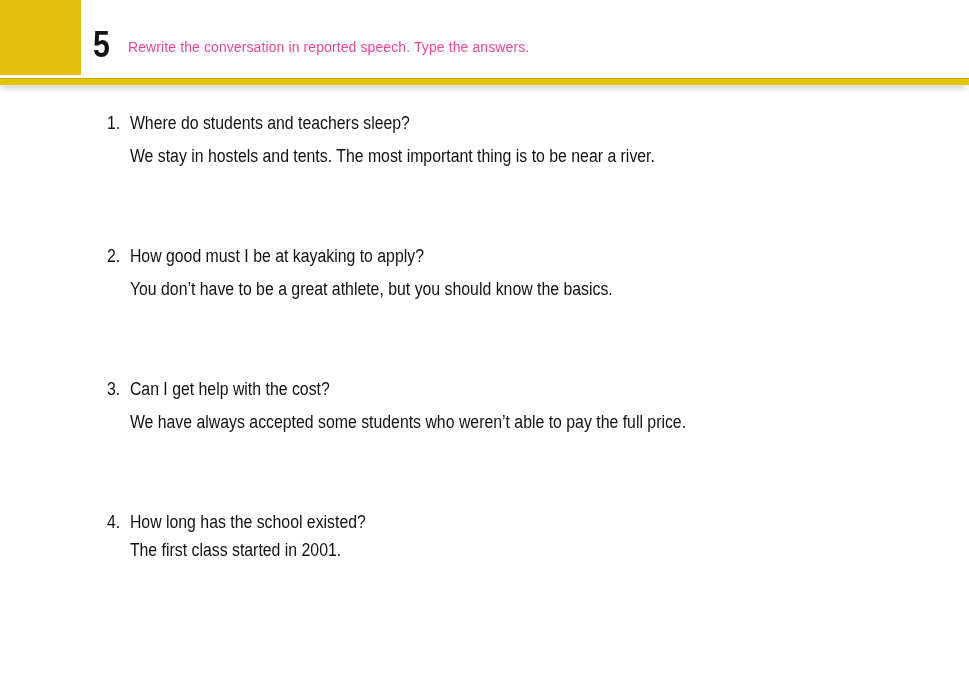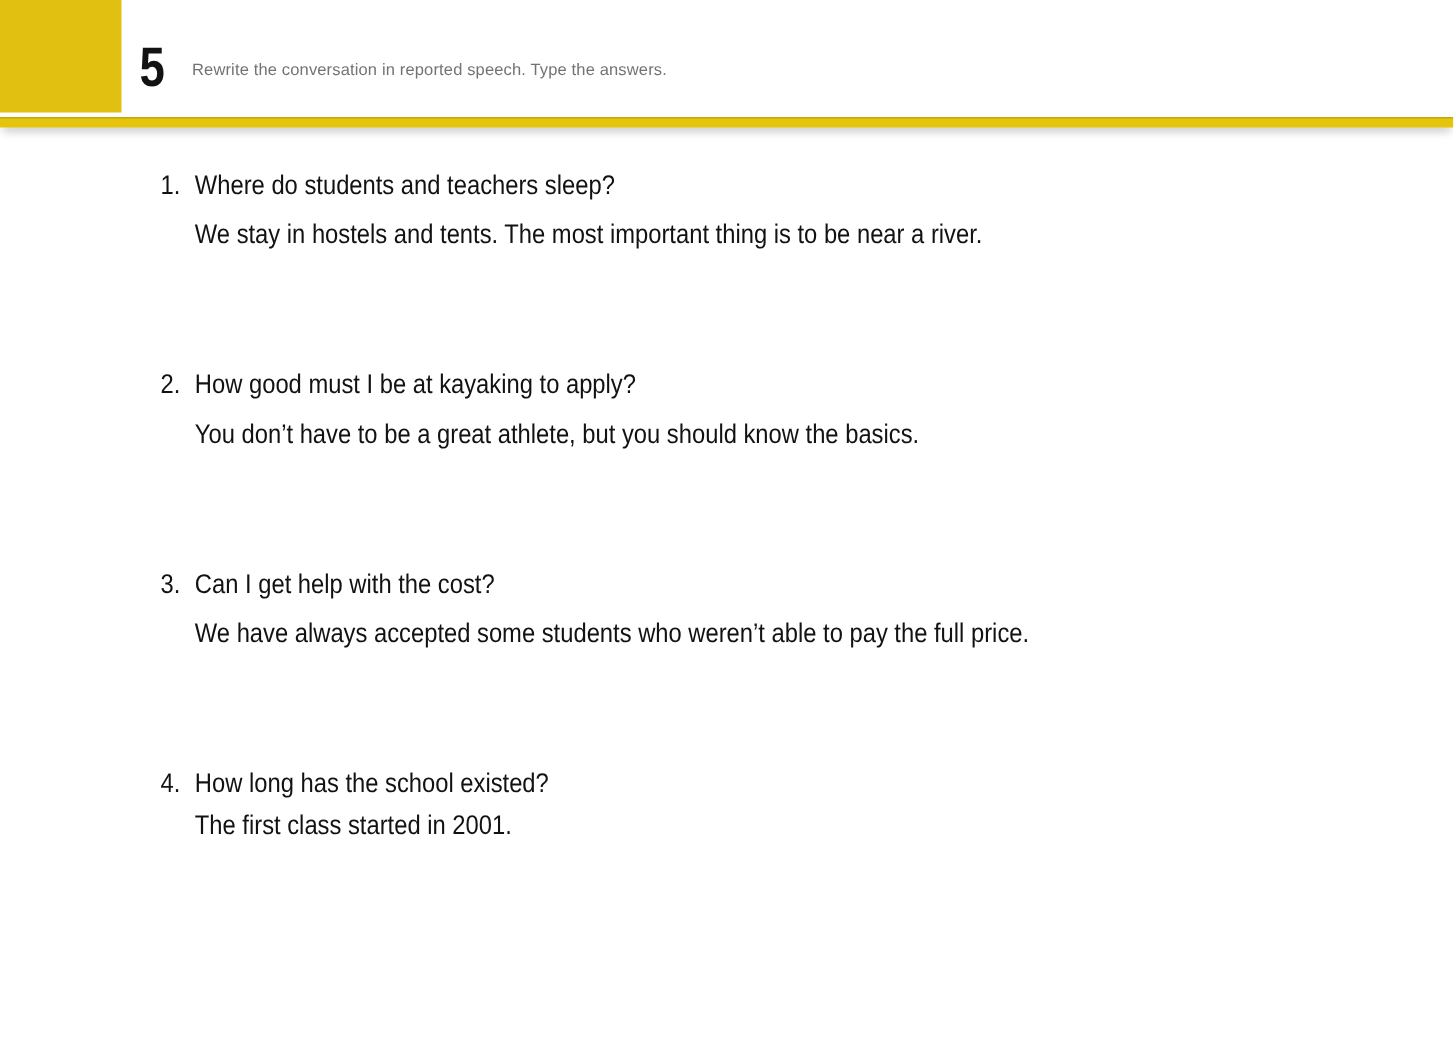--- a/index.html
+++ b/index.html
@@ -39,25 +39,25 @@
     font-weight: bold;
     line-height: 1;
     transform: scaleX(0.82);
     transform-origin: 0 50%;
     color: #121212;
   }
   .instruction {
     position: absolute;
     left: 128px;
     top: 36px;
-    font-size: 11px;
+    font-size: 14px;
     line-height: 22px;
     letter-spacing: 0.1px;
     white-space: nowrap;
-    color: #737373;
+    color: #ec4899;
   }
 
   
   .divider {
     height: 7px;
     width: 100%;
     background: #e5c40c; 
     border-top: 1px solid rgba(0,0,0,0.14);
     box-sizing: border-box;
     box-shadow: 0 4px 6px -2px rgba(0,0,0,0.35);

